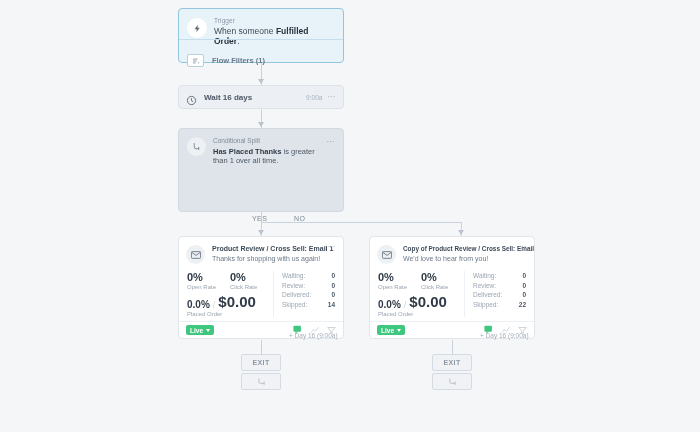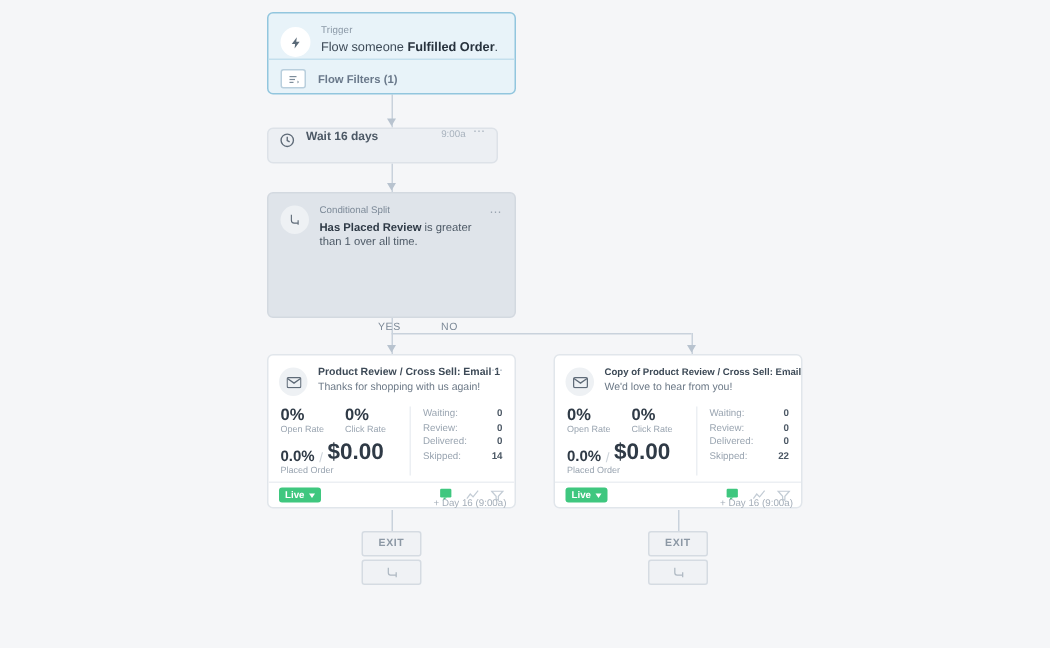--- a/index.html
+++ b/index.html
@@ -46,23 +46,23 @@
   .ff-icon {
     width: 17px; height: 13px; border: 1px solid #b9cfdd;
     background: #fff; border-radius: 2px;
     display: flex; align-items: center; justify-content: center;
   }
   .ff-icon svg { width: 8px; height: 8px; }
   .ff-label { font-size: 7.5px; color: #69788a; margin-left: 8px; }
 
   
   .wait-card {
-    left: 178px; top: 85px; width: 154px; height: 24px;
+    left: 178px; top: 85px; width: 166px; height: 24px;
     background: #eceff3; border: 1px solid #dde2e8;
-    display: flex; align-items: flex-start; padding: 0 7px;
+    display: flex; align-items: center; padding: 0 7px;
   }
   .wait-icon { width: 11px; height: 11px; flex: 0 0 11px; }
   .wait-text { font-size: 8px; color: #4c5865; margin-left: 7px; flex: 1; font-weight: bold; }
   .wait-time { font-size: 6.5px; color: #a8b2bd; margin-right: 5px; }
   .dots { font-size: 8px; color: #a8b2bd; letter-spacing: .6px; line-height: 4px; }
 
   
   .cond-card {
     left: 178px; top: 128px; width: 166px; height: 84px;
     background: #dfe4ea; border: 1px solid #d3d9e0;
@@ -184,21 +184,21 @@
 
   <div class="card trigger-card">
     <div class="trig-top">
       <div class="trig-icon">
         <svg viewBox="0 0 24 24" fill="#5a6a78">
             <path d="M13 2L4 14h6l-1 8 9-12h-6l1-8z"></path>
           </svg>
       </div>
       <div class="trig-text">
         <div class="trig-label">Trigger</div>
-        <div class="trig-desc"><span>Flow someone </span><b>Fulfilled Order</b><span>.</span></div>
+        <div class="trig-desc"><span>When someone </span><b>Fulfilled Order</b><span>.</span></div>
       </div>
     </div>
     <div class="trig-divider"></div>
     <div class="trig-filters">
       <div class="ff-icon">
         <svg viewBox="0 0 24 24" fill="#7d8d9b">
             <rect x="3" y="5" width="14" height="2.4"></rect>
             <rect x="3" y="10.8" width="11" height="2.4"></rect>
             <rect x="3" y="16.6" width="8" height="2.4"></rect>
             <path d="M19 14l3 3-3 3z"></path>
@@ -223,21 +223,21 @@
   <div class="card cond-card">
     <div class="cond-top">
       <div class="cond-icon">
         <svg viewBox="0 0 24 24" fill="none" stroke="#5f6b78" stroke-width="2">
             <path d="M6 3v10a5 5 0 0 0 5 5h7"></path>
             <path d="M18 13v8"></path>
           </svg>
       </div>
       <div class="cond-text">
         <div class="cond-label">Conditional Split</div>
-        <div class="cond-desc"><b>Has Placed Review</b><span> is greater than 1 over all time.</span></div>
+        <div class="cond-desc"><b>Has Placed Thanks</b><span> is greater than 1 over all time.</span></div>
       </div>
       <div class="cond-dots">⋯</div>
     </div>
   </div>
 
   <div class="branch-lbl" style="left:252px; top:215px;">YES</div>
   <div class="branch-lbl" style="left:294px; top:215px;">NO</div>
 
   <div class="card email-card" style="left:178px; top:236px;">
     <div class="em-head">

